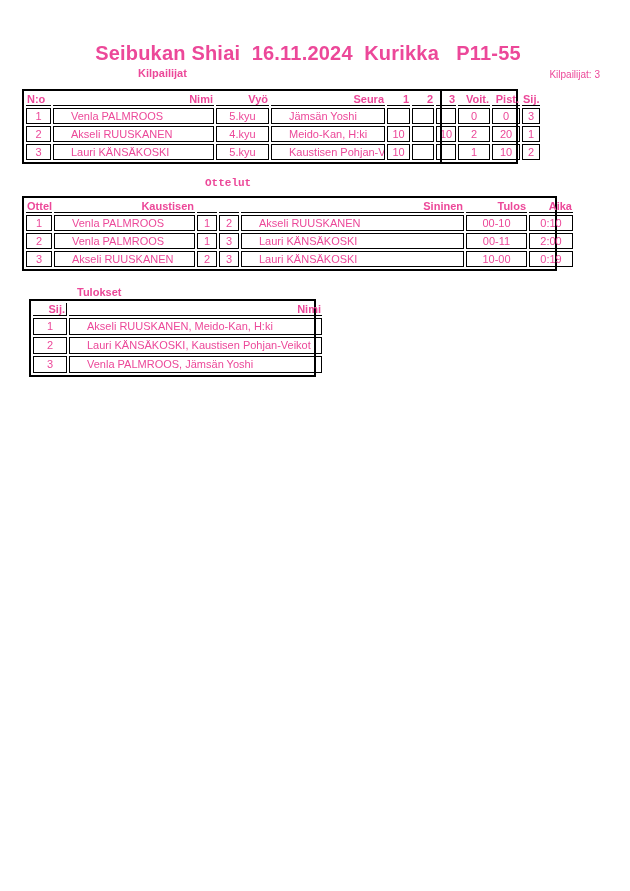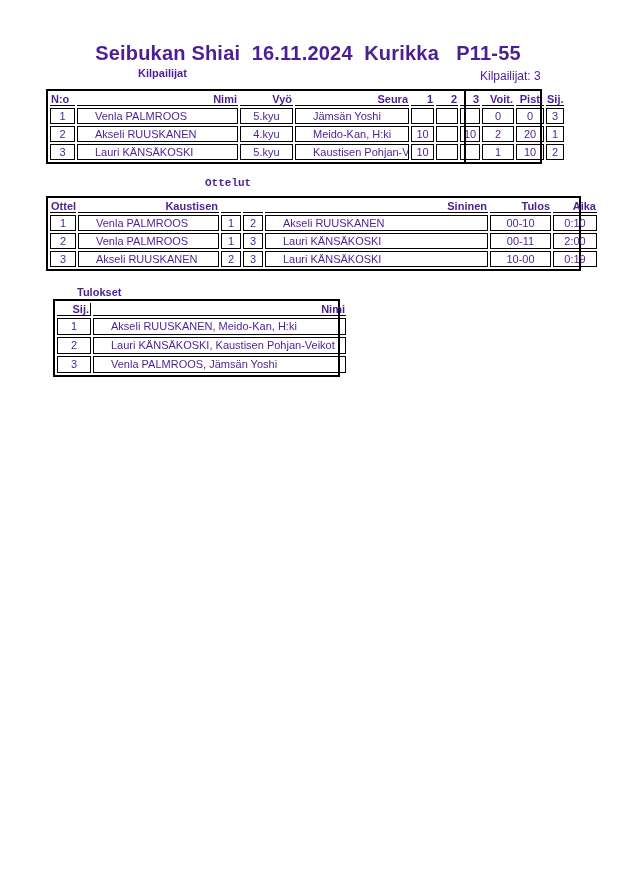--- a/index.html
+++ b/index.html
@@ -2,21 +2,21 @@
 <html><head>
 <meta charset="utf-8">
 <style>
   html,body { margin:0; padding:0; background:#fff; }
   .page {
     position: relative;
     width: 630px;
     height: 891px;
     background: #ffffff;
     font-family: "Liberation Sans", sans-serif;
-    color: #4c1d95;
+    color: #ec4899;
     overflow: hidden;
   }
   .title {
     position: absolute;
     top: 42px; left: 0;
     width: 616px;
     text-align: center;
     font-size: 20px;
     font-weight: bold;
     white-space: pre;
@@ -29,29 +29,28 @@
     font-size: 11px;
     font-weight: bold;
   }
   .h-kilpailijat { top: 67px; left: 138px; }
   .h-ottelut    { top: 177px; left: 205px; font-family: Liberation Mono, monospace; }
   .h-tulokset   { top: 286px; left: 77px; }
   .count-label {
     position: absolute;
     top: 69px; left: 480px;
     width: 120px;
-    text-align: left;
-    font-size: 12px;
+    text-align: right;
+    font-size: 10px;
   }
   .twrap {
     position: absolute;
     box-sizing: border-box;
     border: 2px solid #000;
     background: #fff;
-    margin-left: 24px;
   }
   .t1 { left: 22px; top: 89px;  width: 496px; }
   .t2 { left: 22px; top: 196px; width: 535px; }
   .t3 { left: 29px; top: 299px; width: 287px; }
   table {
     width: 100%;
     border-collapse: separate;
     border-spacing: 2px;
     table-layout: fixed;
     font-size: 11px;

